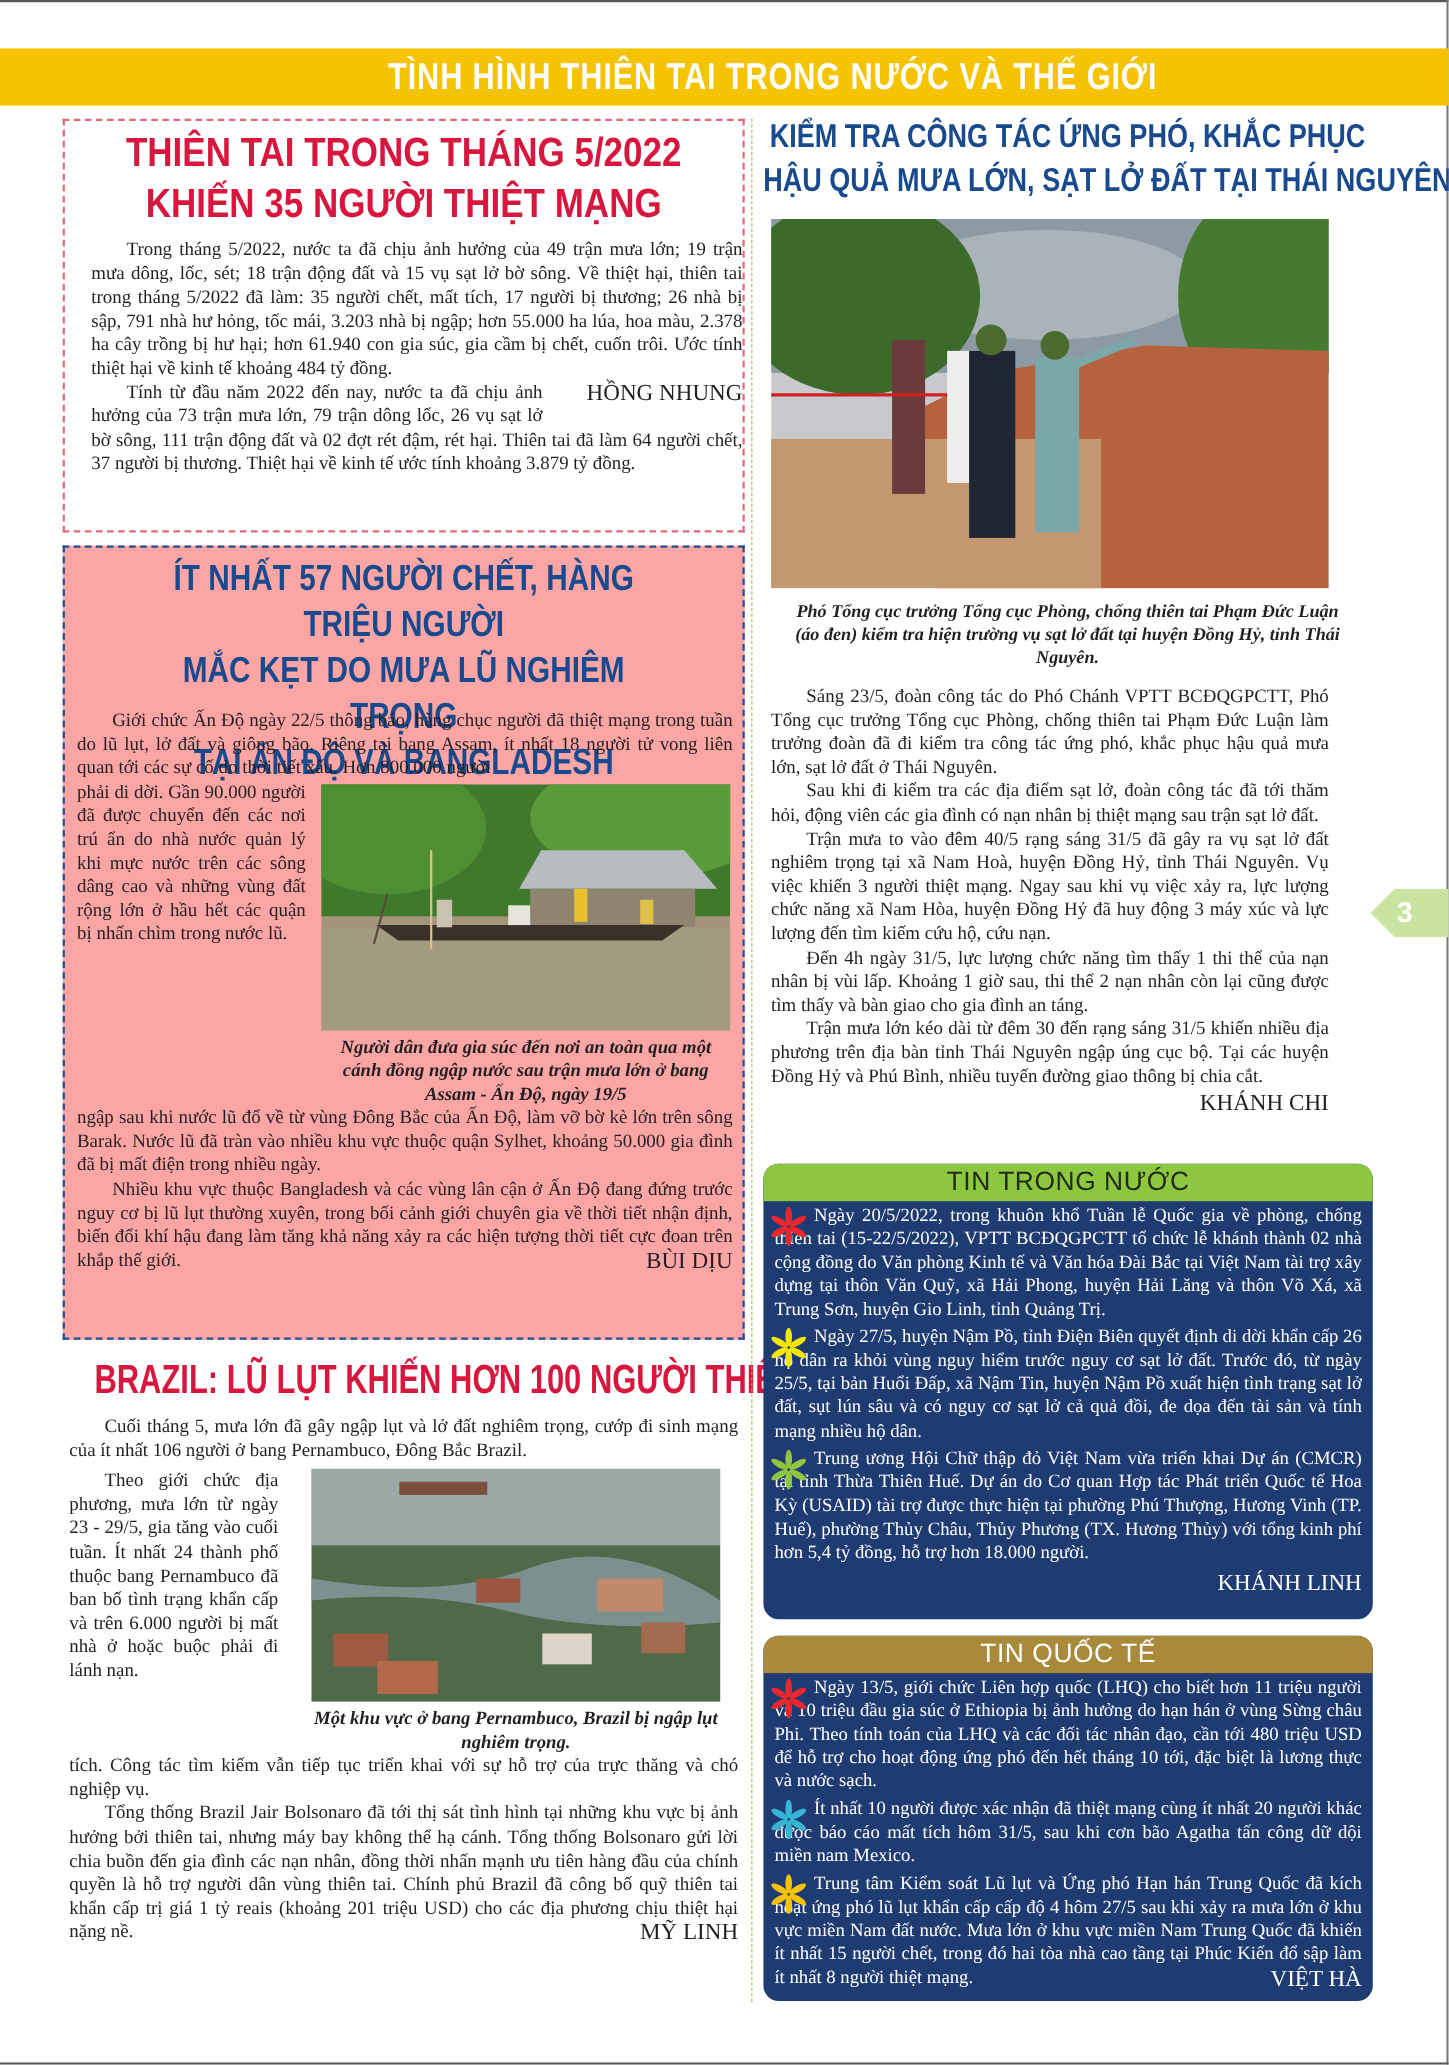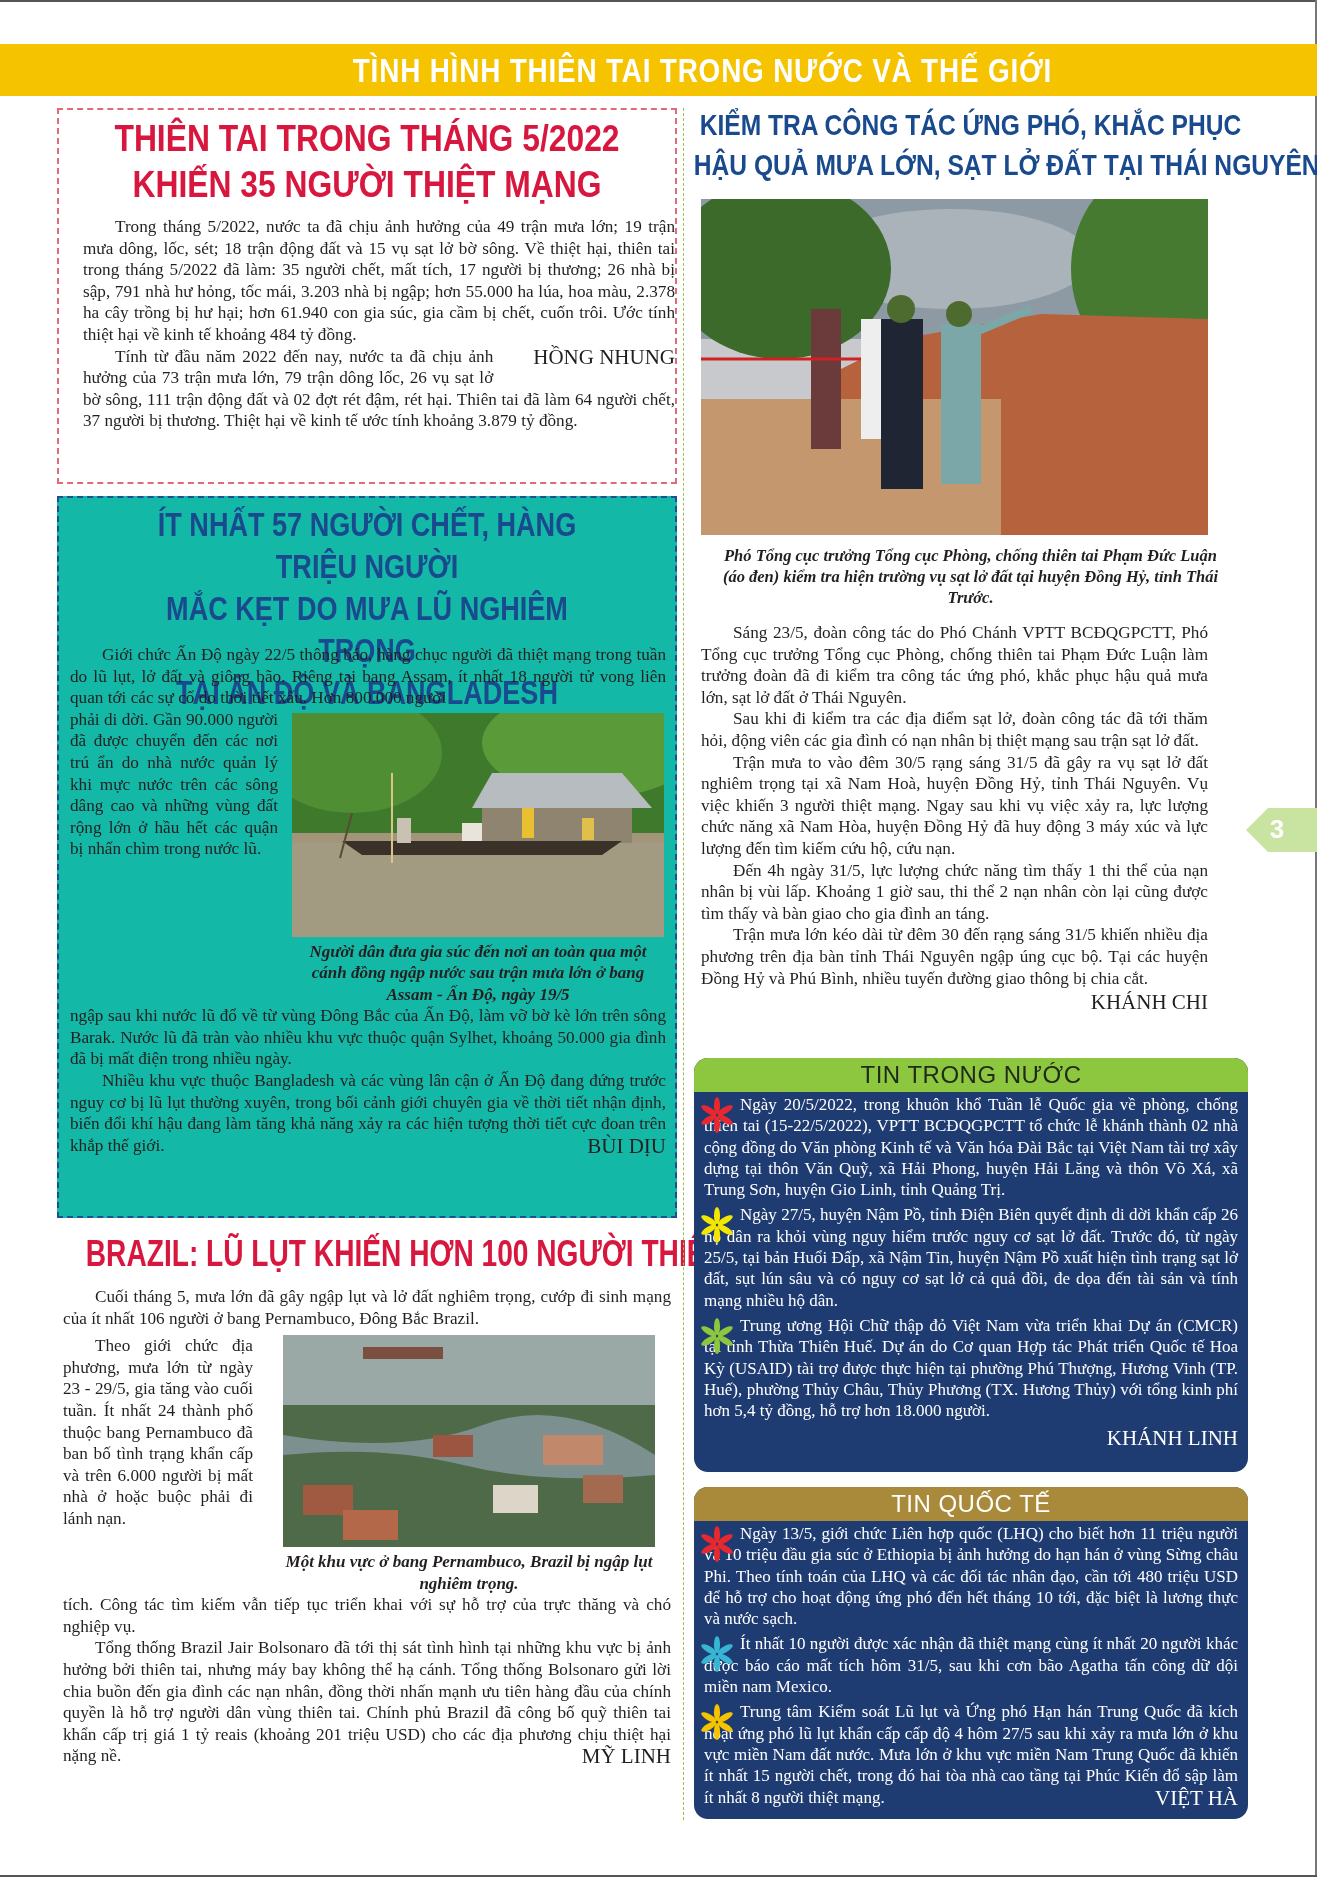--- a/index.html
+++ b/index.html
@@ -13,21 +13,21 @@
   .p{font-size:17.2px;line-height:21.6px;text-align:justify;margin:0;text-indent:32px;}
   .noind{text-indent:0;}
   .sig{float:right;font-size:21px;line-height:22px;margin-left:8px;}
   .sigline{text-align:right;font-size:21px;line-height:26px;}
   
   .art1{left:57px;top:108px;width:620px;height:376px;border:2px dashed #e06a78;box-sizing:border-box;}
   .h-red{font-family:"Liberation Sans",sans-serif;font-weight:bold;color:#d8173f;text-align:center;}
   .art1 .h-red{font-size:37px;line-height:46px;margin-top:6px;transform:scaleX(0.86);}
   .art1 .body{position:absolute;left:24px;top:106px;width:592px;}
   
-  .art2{left:57px;top:496px;width:620px;height:722px;border:2px dashed #1f4f93;box-sizing:border-box;background:#14b8a6;}
+  .art2{left:57px;top:496px;width:620px;height:722px;border:2px dashed #1f4f93;box-sizing:border-box;background:#fca5a5;}
   .h-blue{font-family:"Liberation Sans",sans-serif;font-weight:bold;color:#1a4a8e;text-align:center;}
   .art2 .h-blue{font-size:33px;line-height:42px;margin-top:6px;transform:scaleX(0.82);}
   .art2 .body{position:absolute;left:11px;top:146px;width:596px;}
   .photo{position:absolute;overflow:hidden;}
   .caption{font-style:italic;font-weight:bold;text-align:center;font-size:17px;line-height:21.5px;}
   
   .art3{left:57px;top:1230px;width:620px;height:590px;}
   .art3 .h-red{font-size:37px;line-height:48px;transform:scaleX(0.76);white-space:nowrap;margin-left:-60px;width:740px;}
   
   .divider{left:683px;top:108px;width:0;height:1712px;border-left:1px dashed #9bbf50;}
@@ -154,25 +154,25 @@
       <rect x="110" y="110" width="30" height="140" fill="#6b3b3b"></rect>
       <rect x="160" y="120" width="22" height="120" fill="#eee"></rect>
       <rect x="180" y="120" width="42" height="170" fill="#1f2533"></rect>
       <rect x="240" y="125" width="40" height="160" fill="#7ba7a8"></rect>
       <circle cx="200" cy="110" r="14" fill="#4d6b2f"></circle>
       <circle cx="258" cy="115" r="13" fill="#4d6b2f"></circle>
       <line x1="270" y1="135" x2="330" y2="110" stroke="#7ba7a8" stroke-width="8"></line>
       <line x1="0" y1="160" x2="160" y2="160" stroke="#d02020" stroke-width="3"></line>
     </svg>
   </div>
-  <div class="caption" style="margin-top:10px;font-size:16.5px;line-height:21px;padding:0 20px;">Phó Tổng cục trưởng Tổng cục Phòng, chống thiên tai Phạm Đức Luận (áo đen) kiểm tra hiện trường vụ sạt lở đất tại huyện Đồng Hỷ, tỉnh Thái Trước.</div>
+  <div class="caption" style="margin-top:10px;font-size:16.5px;line-height:21px;padding:0 20px;">Phó Tổng cục trưởng Tổng cục Phòng, chống thiên tai Phạm Đức Luận (áo đen) kiểm tra hiện trường vụ sạt lở đất tại huyện Đồng Hỷ, tỉnh Thái Nguyên.</div>
   <div style="margin:14px 0 0 8px;width:507px;">
     <p class="p">Sáng 23/5, đoàn công tác do Phó Chánh VPTT BCĐQGPCTT, Phó Tổng cục trưởng Tổng cục Phòng, chống thiên tai Phạm Đức Luận làm trưởng đoàn đã đi kiểm tra công tác ứng phó, khắc phục hậu quả mưa lớn, sạt lở đất ở Thái Nguyên.</p>
     <p class="p">Sau khi đi kiểm tra các địa điểm sạt lở, đoàn công tác đã tới thăm hỏi, động viên các gia đình có nạn nhân bị thiệt mạng sau trận sạt lở đất.</p>
-    <p class="p">Trận mưa to vào đêm 30/5 rạng sáng 31/5 đã gây ra vụ sạt lở đất nghiêm trọng tại xã Nam Hoà, huyện Đồng Hỷ, tỉnh Thái Nguyên. Vụ việc khiến 3 người thiệt mạng. Ngay sau khi vụ việc xảy ra, lực lượng chức năng xã Nam Hòa, huyện Đồng Hỷ đã huy động 3 máy xúc và lực lượng đến tìm kiếm cứu hộ, cứu nạn.</p>
+    <p class="p">Trận mưa to vào đêm 40/5 rạng sáng 31/5 đã gây ra vụ sạt lở đất nghiêm trọng tại xã Nam Hoà, huyện Đồng Hỷ, tỉnh Thái Nguyên. Vụ việc khiến 3 người thiệt mạng. Ngay sau khi vụ việc xảy ra, lực lượng chức năng xã Nam Hòa, huyện Đồng Hỷ đã huy động 3 máy xúc và lực lượng đến tìm kiếm cứu hộ, cứu nạn.</p>
     <p class="p">Đến 4h ngày 31/5, lực lượng chức năng tìm thấy 1 thi thể của nạn nhân bị vùi lấp. Khoảng 1 giờ sau, thi thể 2 nạn nhân còn lại cũng được tìm thấy và bàn giao cho gia đình an táng.</p>
     <p class="p">Trận mưa lớn kéo dài từ đêm 30 đến rạng sáng 31/5 khiến nhiều địa phương trên địa bàn tỉnh Thái Nguyên ngập úng cục bộ. Tại các huyện Đồng Hỷ và Phú Bình, nhiều tuyến đường giao thông bị chia cắt.</p>
     <div class="sigline">KHÁNH CHI</div>
   </div>
 </div>
 
 <div class="abs pageno">
   <svg width="71" height="44" viewBox="0 0 71 44">
     <polygon points="22,0 71,0 71,44 22,44 0,22" fill="#c9e3a1"></polygon>
   </svg>

